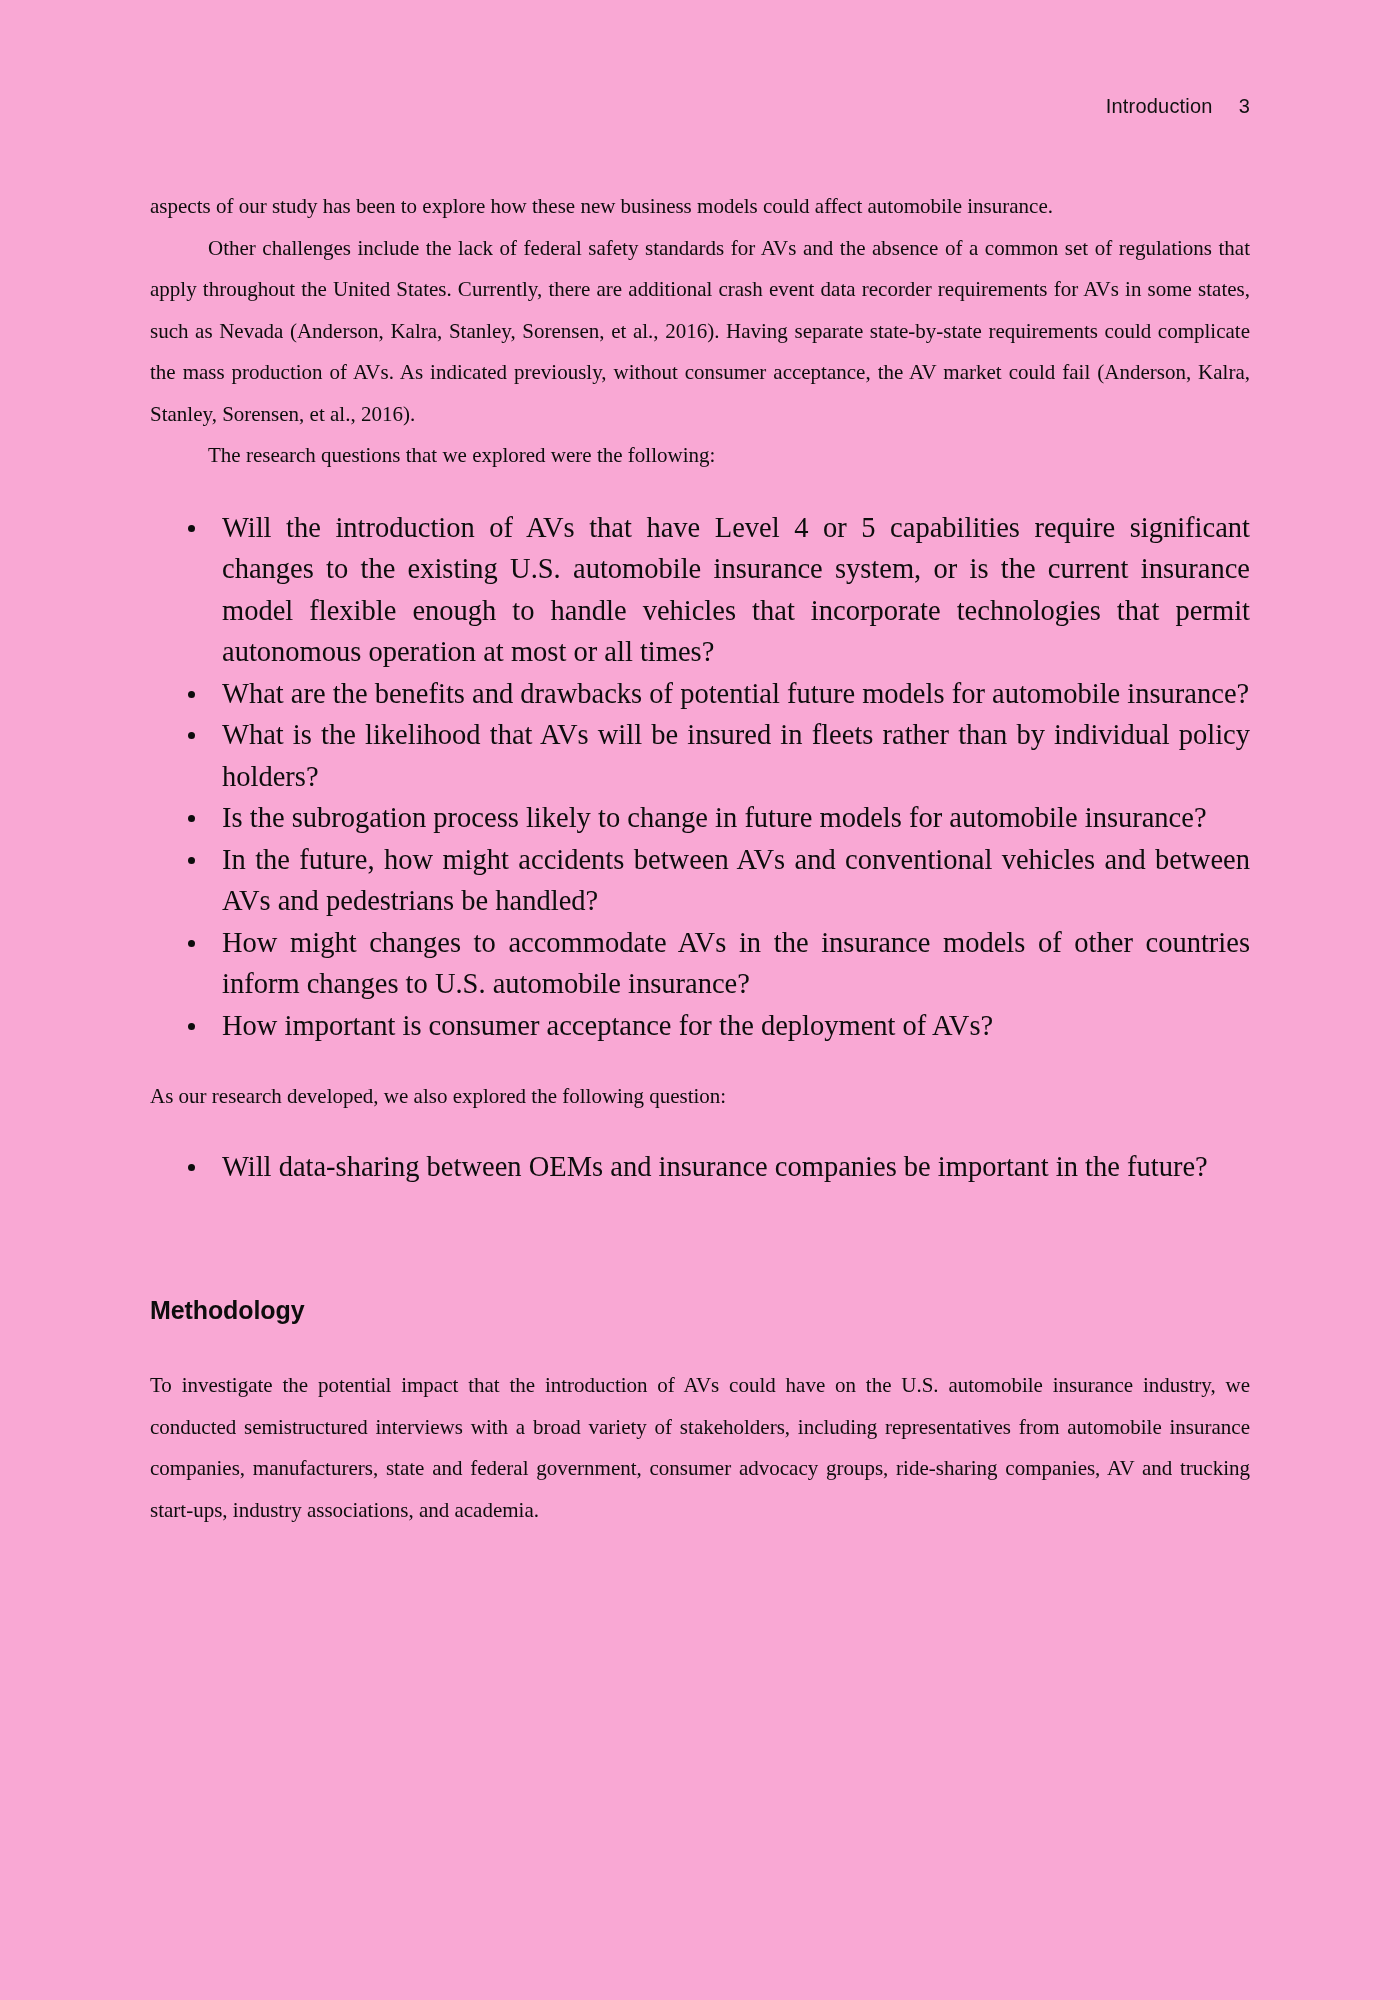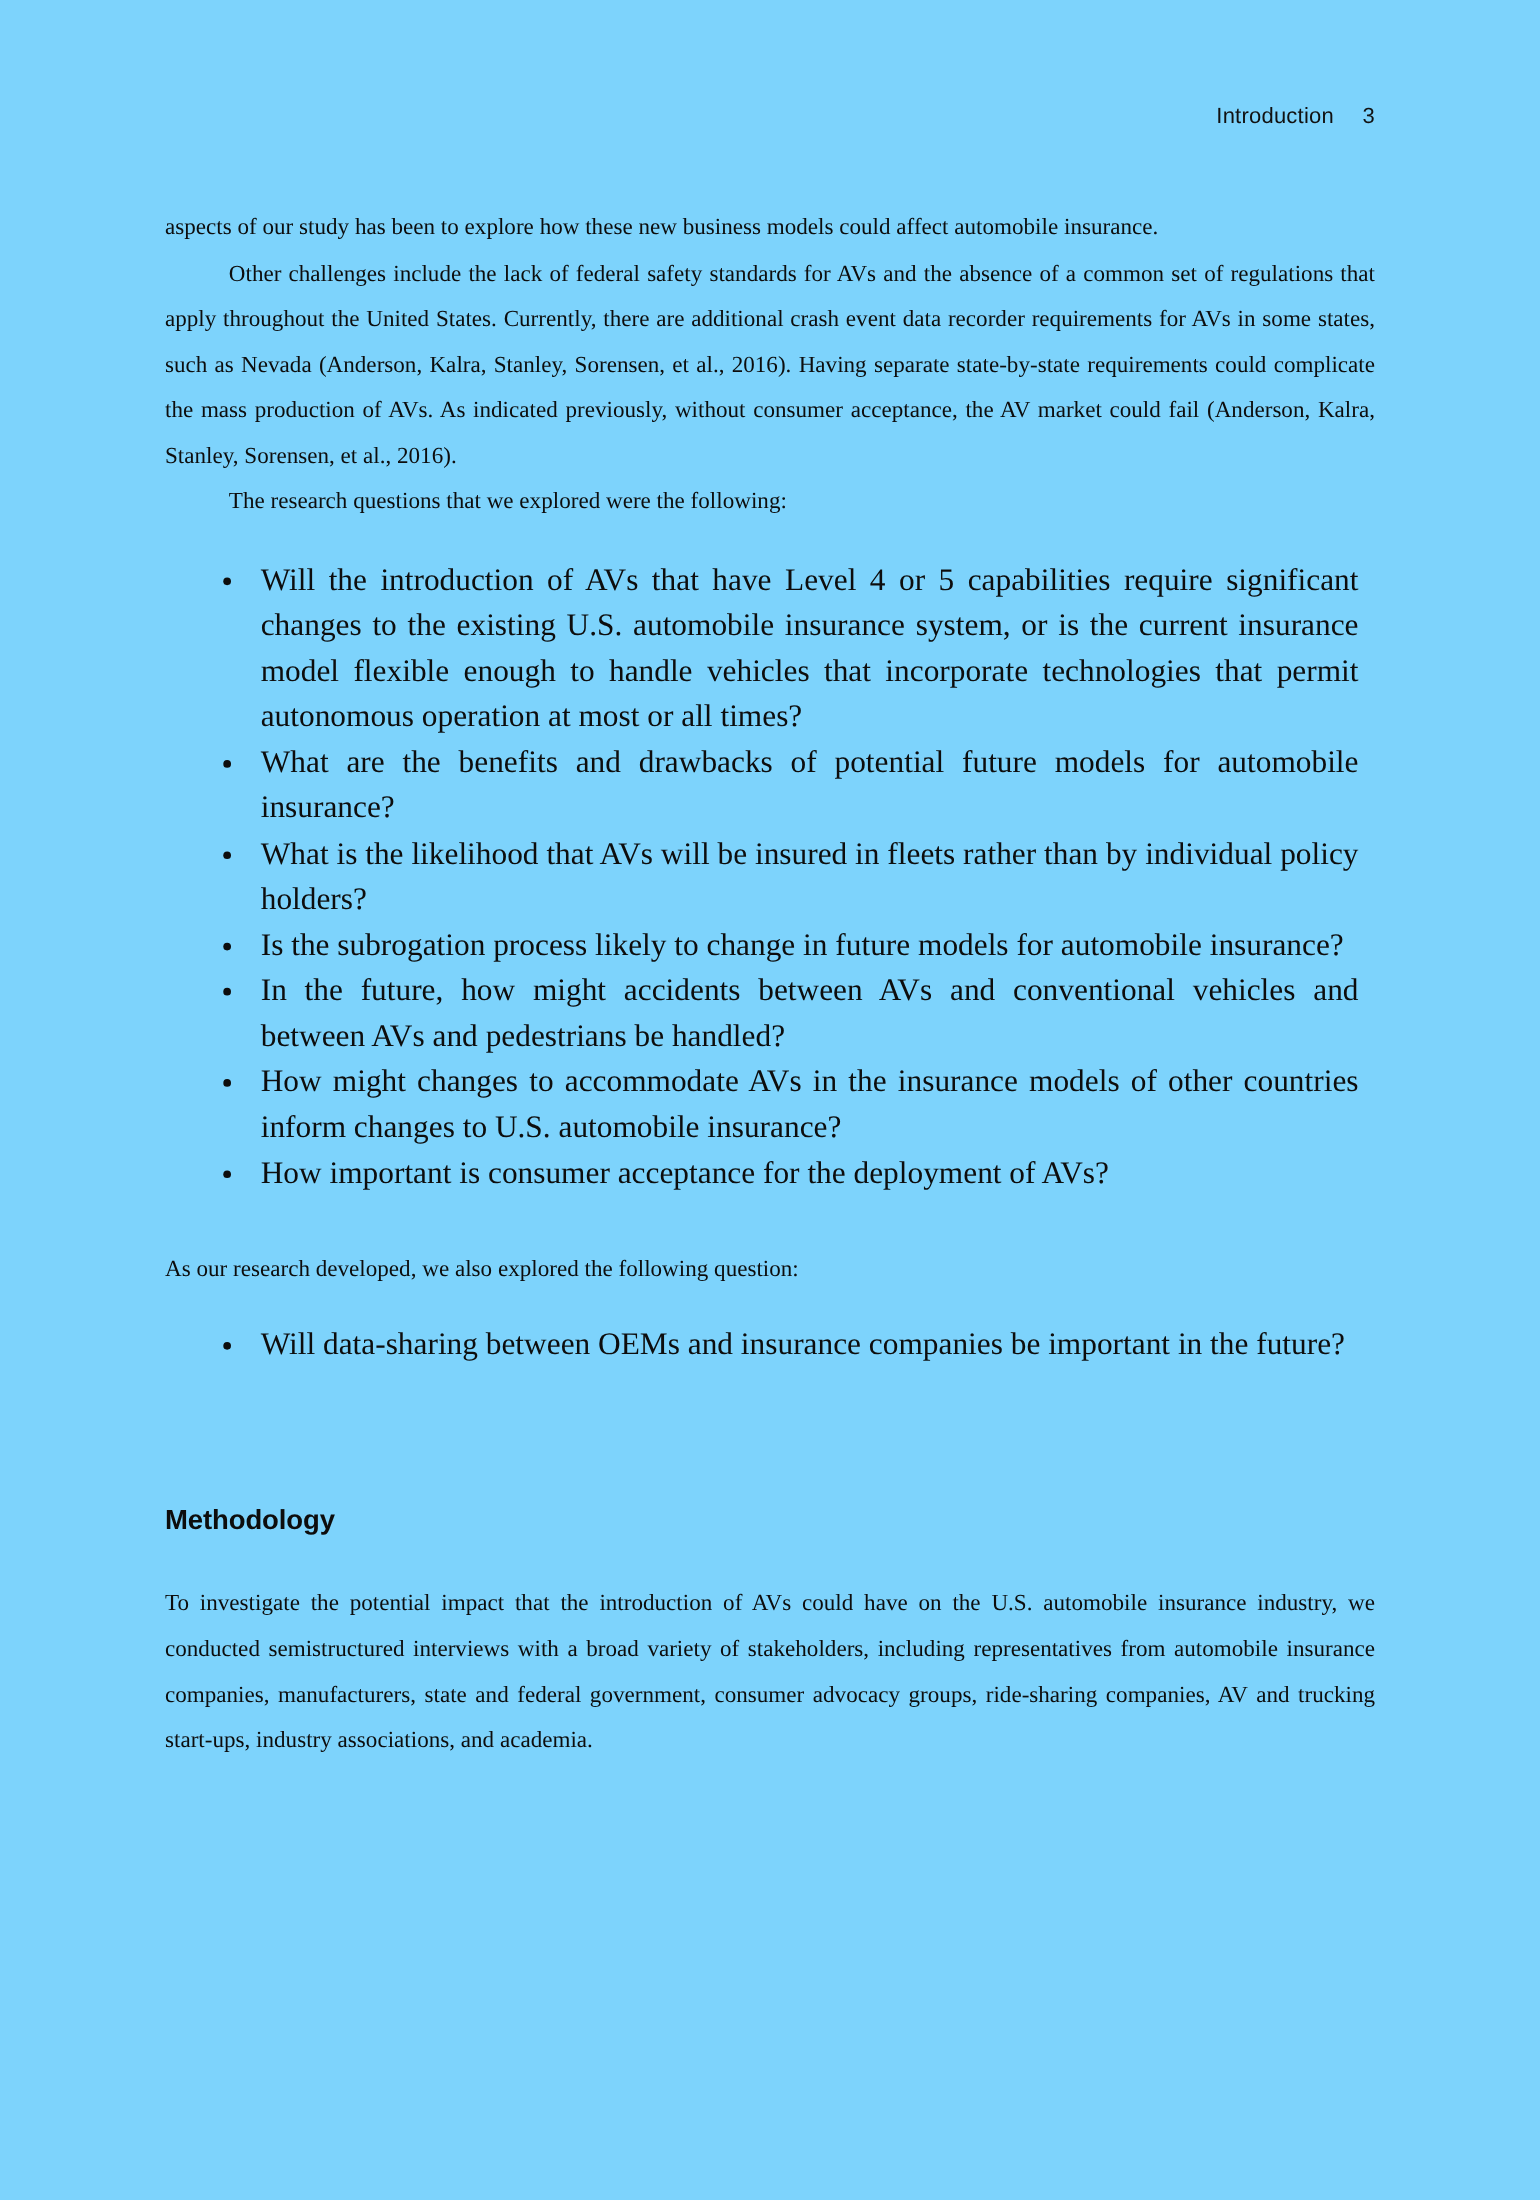--- a/index.html
+++ b/index.html
@@ -6,21 +6,21 @@
   html, body {
     margin: 0;
     padding: 0;
     background: #ffffff;
   }
 
   .page {
     position: relative;
     width: 1400px;
     height: 2000px;
-    background: #7dd3fc;
+    background: #f9a8d4;
     overflow: hidden;
     box-sizing: border-box;
   }
 
   
   .running-head {
     position: absolute;
     top: 96px;
     left: 150px;
     right: 150px;
@@ -55,21 +55,21 @@
     -webkit-hyphens: none;
     hyphens: none;
   }
 
   p.body-text { margin: 0; }
   p.body-text.indented { text-indent: 58px; }
 
   
   ul.bullets {
     list-style: none;
-    margin: 15px;
+    margin: 0;
     padding: 0;
   }
   ul.bullets.first-block { margin-top: 30px; }
   ul.bullets.second-block { margin-top: 28px; }
 
   ul.bullets > li {
     position: relative;
     padding-left: 72px;
     font-family: "Liberation Serif", "DejaVu Serif", serif;
     font-size: 28.5px;

